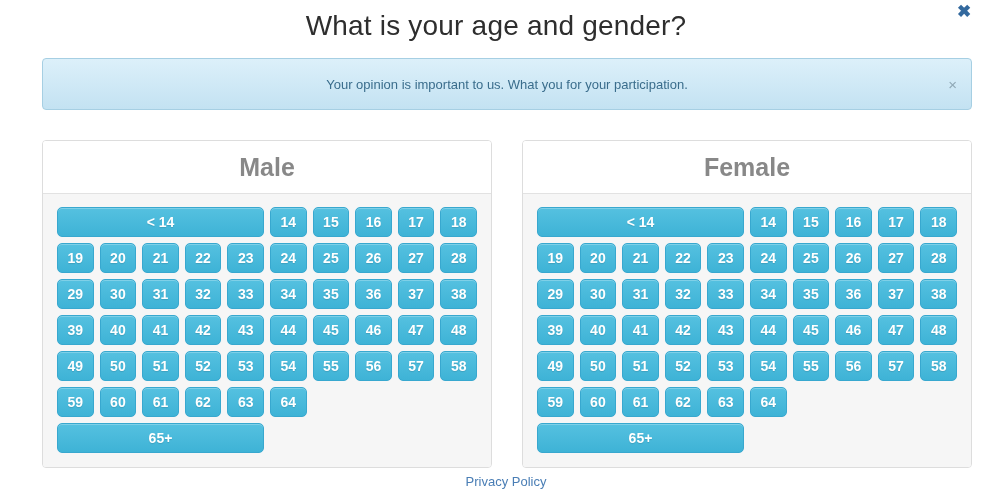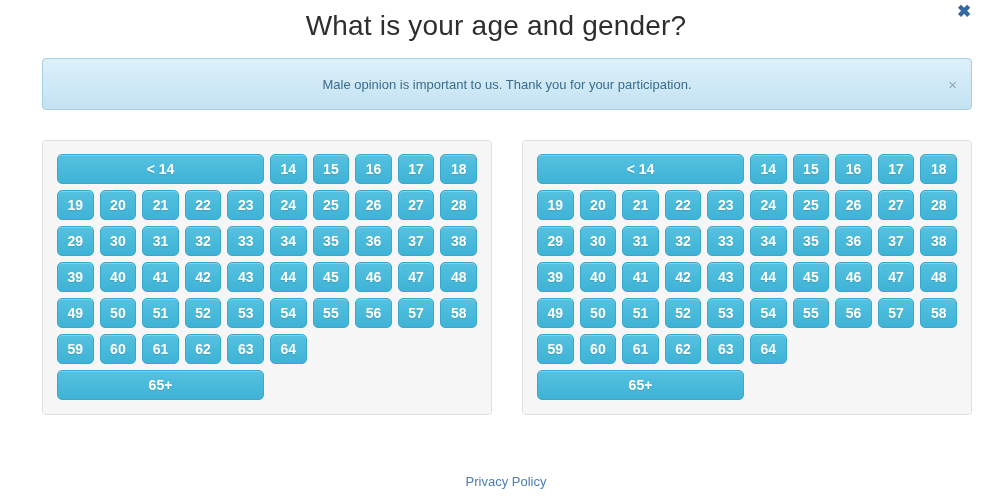--- a/index.html
+++ b/index.html
@@ -150,26 +150,29 @@
   }
 </style>
 </head>
 <body>
 
 <div class="top-close">✖</div>
 
 <h1 class="page-title">What is your age and gender?</h1>
 
 <div class="alert">
-  <span class="alert-text">Male opinion is important to us. Thank you for your participation.</span>
+  <span class="alert-text">Your opinion is important to us. What you for your participation.</span>
   <span class="alert-close">×</span>
 </div>
 
 <div class="panels" id="panels">
     <div class="panel">
+      <div class="panel-header">
+        <div class="panel-title">Male</div>
+      </div>
       <div class="panel-body">
         <div class="age-grid">
           <div class="age-btn wide">&lt; 14</div>
           <div class="age-btn">14</div>
           <div class="age-btn">15</div>
           <div class="age-btn">16</div>
           <div class="age-btn">17</div>
           <div class="age-btn">18</div>
           <div class="age-btn">19</div>
           <div class="age-btn">20</div>
@@ -215,20 +218,23 @@
           <div class="age-btn">60</div>
           <div class="age-btn">61</div>
           <div class="age-btn">62</div>
           <div class="age-btn">63</div>
           <div class="age-btn">64</div>
           <div class="age-btn wide">65+</div>
         </div>
       </div>
     </div>
     <div class="panel">
+      <div class="panel-header">
+        <div class="panel-title">Female</div>
+      </div>
       <div class="panel-body">
         <div class="age-grid">
           <div class="age-btn wide">&lt; 14</div>
           <div class="age-btn">14</div>
           <div class="age-btn">15</div>
           <div class="age-btn">16</div>
           <div class="age-btn">17</div>
           <div class="age-btn">18</div>
           <div class="age-btn">19</div>
           <div class="age-btn">20</div>

